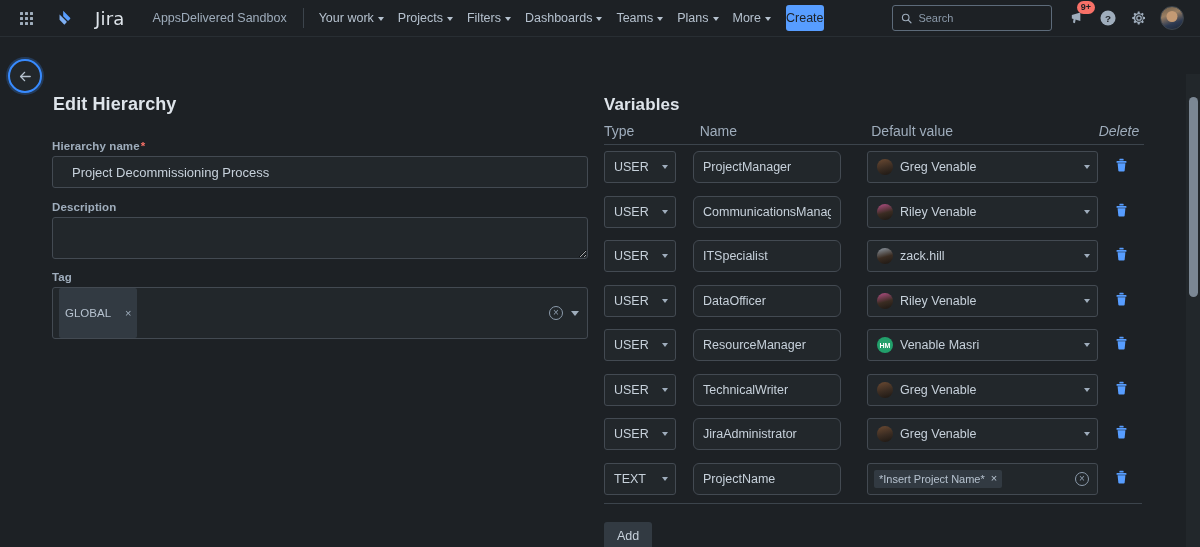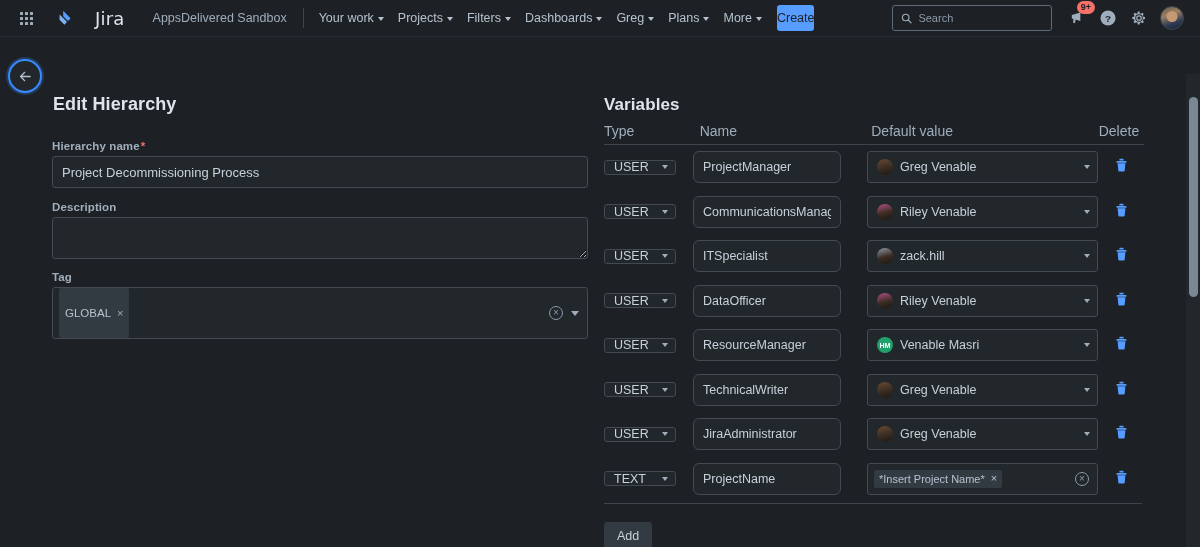--- a/index.html
+++ b/index.html
@@ -136,39 +136,39 @@
   .field-label {
     color: #9fadbc; font-size: 11.5px; font-weight: 700; letter-spacing: .1px;
     margin-bottom: 4px; display: block;
   }
   .req { color: #f87168; margin-left: 1px; }
   .txt-input {
     width: 100%; height: 32px;
     background: #22272b;
     border: 1px solid #434a52; border-radius: 3px;
     color: #c7d1db; font-size: 13px;
-    padding: 0 9px; outline: none;
+    padding: 0 19px; outline: none;
     font-family: "Liberation Sans", sans-serif;
   }
   .txt-area {
     width: 100%; height: 42px; resize: vertical;
     background: #22272b;
     border: 1px solid #434a52; border-radius: 3px;
     color: #c7d1db; font-size: 13px; padding: 6px 9px; outline: none;
     font-family: "Liberation Sans", sans-serif; display: block;
   }
   .tag-field {
     width: 100%; min-height: 32px;
     background: #22272b;
     border: 1px solid #434a52; border-radius: 3px;
     display: flex; align-items: center; padding: 0 6px; gap: 6px;
   }
   .chip {
     background: #323a42; border-radius: 2px;
-    display: flex; align-items: center; gap: 6px;
+    display: flex; align-items: center; gap: 14px;
     padding: 19px 6px;
   }
   .chip-label { color: #b6c2cf; font-size: 11.5px; }
   .chip-x { color: #9fadbc; font-size: 11px; cursor: pointer; line-height: 1; }
   .tag-actions { margin-left: auto; display: flex; align-items: center; gap: 8px; padding-right: 2px; }
   .clear-circle {
     width: 14px; height: 14px; border-radius: 50%;
     border: 1.4px solid #8c9bab;
     display:flex;align-items:center;justify-content:center;
     cursor: pointer; color:#8c9bab; font-size:10px; line-height:1;
@@ -188,30 +188,30 @@
     margin-bottom: 8px; letter-spacing: .1px;
   }
   .vars-head {
     display: flex; align-items: flex-end;
     border-bottom: 1px solid #3c444c;
     padding-bottom: 5px;
   }
   .col-type  { width: 86px; }
   .col-name  { width: 161px; margin-left: 11px; }
   .col-def   { width: 231px; margin-left: 13px; }
-  .col-del   { width: 46px; text-align: left; }
+  .col-del   { width: 46px; text-align: left; font-style: italic; }
   .vars-head span {
     color: #9fadbc; font-size: 14px; font-weight: 400;
   }
   .var-row {
     display: flex; align-items: center;
     height: 44.5px;
   }
   .sel-box {
-    width: 72px; height: 15px;
+    width: 72px; height: 32px;
     background: #22272b;
     border: 1px solid #434a52; border-radius: 3px;
     display: flex; align-items: center; justify-content: space-between;
     padding: 0 7px 0 9px; cursor: pointer;
   }
   .sel-box span { color: #c7d1db; font-size: 12.5px; }
   .mini-chev {
     width: 0; height: 0;
     border-left: 3.5px solid transparent;
     border-right: 3.5px solid transparent;
@@ -325,21 +325,21 @@
   </div>
   <div class="nav-item">
     <span>Filters</span>
     <span class="caret"></span>
   </div>
   <div class="nav-item">
     <span>Dashboards</span>
     <span class="caret"></span>
   </div>
   <div class="nav-item">
-    <span>Greg</span>
+    <span>Teams</span>
     <span class="caret"></span>
   </div>
   <div class="nav-item">
     <span>Plans</span>
     <span class="caret"></span>
   </div>
   <div class="nav-item">
     <span>More</span>
     <span class="caret"></span>
   </div>

